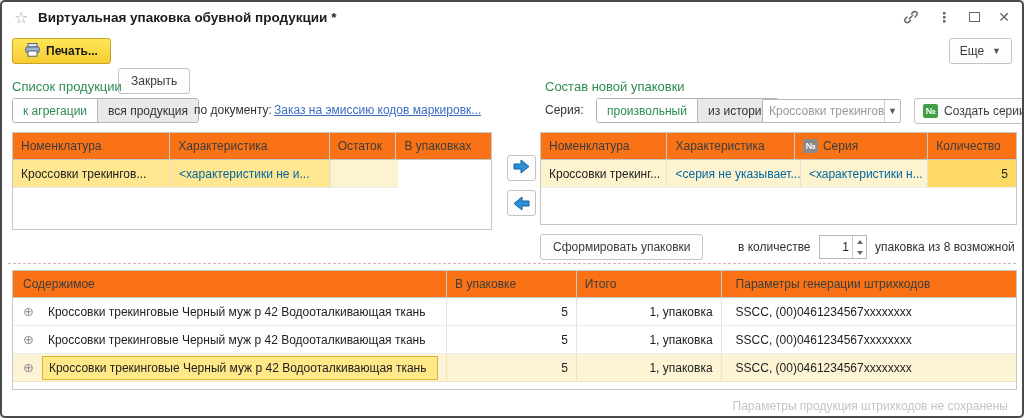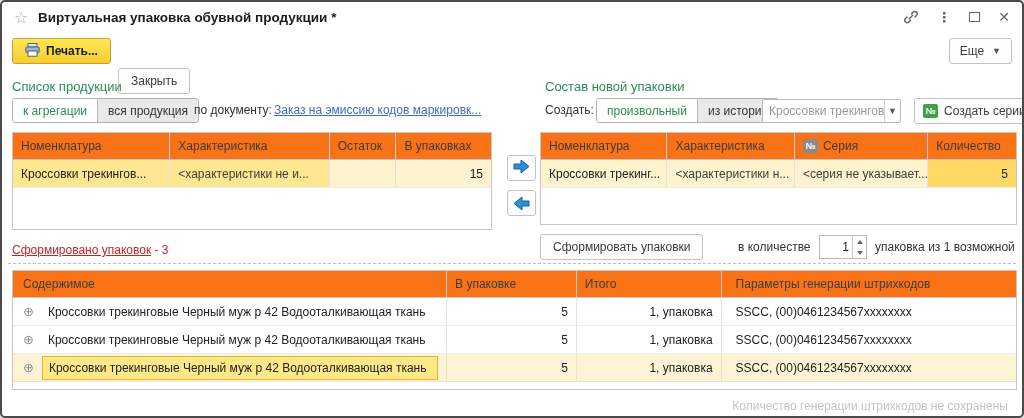--- a/index.html
+++ b/index.html
@@ -47,21 +47,21 @@
   
   .tbl{position:absolute;background:#fff;border:1px solid #c6c6c6;}
   .trow{display:flex;width:100%;}
   .th{background:#f97316;color:#3c3c3c;border-right:1px solid #cccccc;border-bottom:1px solid #c6c6c6;
       height:27px;display:flex;align-items:center;padding:0 8px;cursor:pointer;white-space:nowrap;overflow:hidden;}
   .th:last-child{border-right:none;}
   .td{height:28px;display:flex;align-items:center;padding:0 8px;border-right:1px solid #e3e3e3;border-bottom:1px solid #ececec;
       white-space:nowrap;overflow:hidden;}
   .td:last-child{border-right:none;}
   .num{justify-content:flex-end;}
-  .ph{color:#404040;}
+  .ph{color:#0369a1;}
   .sel-strong{background:#ffe792;}
   .sel-light{background:#fdf3cf;}
   .sel-qty{background:#ffd966;}
   .row-sel{background:#fcf4d4;}
   
   .arrowbtn{position:absolute;left:505px;width:29px;height:26px;background:#fdfdfd;border:1px solid #c3c3c3;border-radius:3px;
             display:flex;align-items:center;justify-content:center;cursor:pointer;}
   
   .formed{position:absolute;left:10px;top:241px;color:#c22525;white-space:nowrap;}
   .formed .link2{text-decoration:underline;cursor:pointer;}
@@ -124,21 +124,21 @@
   <div class="sec-h" style="left:10px;top:77px;text-align:right;">Список продукции</div>
   <div class="sec-h" style="left:543px;top:77px;">Состав новой упаковки</div>
 
   <div class="tgroup" style="left:10px;">
     <div class="tseg active">к агрегации</div>
     <div class="tseg idle">вся продукция</div>
   </div>
   <div class="lbl" style="left:192px;top:101px;">по документу:</div>
   <div class="lbl link" style="left:272px;top:101px;max-width:218px;overflow:hidden;">Заказ на эмиссию кодов маркировк...</div>
 
-  <div class="lbl" style="left:543px;top:101px;">Создать:</div>
+  <div class="lbl" style="left:543px;top:101px;">Серия:</div>
   <div class="tgroup" style="left:594px;">
     <div class="tseg active">произвольный</div>
     <div class="tseg idle">из истории</div>
   </div>
   <div class="combo">
     <span class="val">Кроссовки трекинговы</span>
     <span class="drop">▼</span>
   </div>
   <div class="btn btn-series">
     <span class="badge badge-green">№</span>
@@ -149,21 +149,20 @@
     <div class="trow">
       <div class="th" style="width:158px;">Номенклатура</div>
       <div class="th" style="width:160px;">Характеристика</div>
       <div class="th" style="width:67px;">Остаток</div>
       <div class="th" style="width:95px;">В упаковках</div>
     </div>
     <div class="trow">
       <div class="td sel-strong" style="width:158px;">Кроссовки трекингов...</div>
       <div class="td sel-strong ph" style="width:160px;">&lt;характеристики не и...</div>
       <div class="td sel-light" style="width:67px;"></div>
-      <div class="td sel-light num" style="width:95px;">15</div>
     </div>
   </div>
 
   <div class="arrowbtn" style="top:153px;">
     <span>
       <svg width="17" height="15" viewBox="0 0 17 15">
           <polygon points="1,5 8,5 8,1 16,7.5 8,14 8,10 1,10" fill="#2a8fd8" stroke="#17639c" stroke-width="1"></polygon>
         </svg>
     </span>
   </div>
@@ -180,46 +179,43 @@
       <div class="th" style="width:127px;">Номенклатура</div>
       <div class="th" style="width:128px;">Характеристика</div>
       <div class="th" style="width:134px;gap:5px;">
         <span class="badge badge-gray">№</span>
         <span>Серия</span>
       </div>
       <div class="th" style="width:88px;">Количество</div>
     </div>
     <div class="trow">
       <div class="td sel-light" style="width:127px;">Кроссовки трекинг...</div>
+      <div class="td sel-light ph" style="width:134px;">&lt;серия не указывает...</div>
       <div class="td sel-light ph" style="width:128px;">&lt;характеристики н...</div>
-      <div class="td sel-light ph" style="width:134px;">&lt;серия не указывает...</div>
       <div class="td sel-qty num" style="width:88px;">5</div>
     </div>
   </div>
 
-  <div class="formed">
-    <span class="link2">Сформировано упаковок</span><span> - 3</span>
-  </div>
 
   <div class="btn btn-form">
     <span>Сформировать упаковки</span>
   </div>
   <div class="lbl" style="left:736px;top:238px;">в количестве</div>
   <div class="spin">
     <input value="1" style="">
     <div class="arrows">
       <div class="sa">
           <span class="tri-up"></span>
         </div>
       <div class="sa">
           <span class="tri-dn"></span>
         </div>
     </div>
   </div>
-  <div class="lbl" style="left:873px;top:238px;">упаковка из 1 возможной</div>
+  <div class="lbl" style="left:873px;top:238px;">упаковка из 8 возможной</div>
 
   <div class="sep"></div>
 
   <div class="tbl" style="left:10px;top:268px;width:1005px;height:120px;">
     <div class="trow">
       <div class="th" style="width:435px;padding-left:10px;">Содержимое</div>
       <div class="th" style="width:130px;">В упаковке</div>
       <div class="th" style="width:145px;">Итого</div>
       <div class="th" style="width:295px;padding-left:14px;">Параметры генерации штрихкодов</div>
     </div>
@@ -248,15 +244,15 @@
       <div class="td" style="width:435px;padding-left:10px;border-right-color:#efe4bb;border-bottom-color:#efe4bb;">
         <span class="expand">⊕</span>
         <span class="cellbox sel" style="flex:1;">Кроссовки трекинговые Черный муж р 42 Водооталкивающая ткань</span>
       </div>
       <div class="td num" style="width:130px;border-right-color:#efe4bb;border-bottom-color:#efe4bb;">5</div>
       <div class="td num" style="width:145px;border-right-color:#efe4bb;border-bottom-color:#efe4bb;">1, упаковка</div>
       <div class="td" style="width:295px;padding-left:14px;border-bottom-color:#efe4bb;">SSCC, (00)0461234567xxxxxxxx</div>
     </div>
   </div>
 
-  <div class="status">Количество генерации штрихкодов не сохранены</div>
+  <div class="status">Параметры продукция штрихкодов не сохранены</div>
 
 </div>
 
 </body></html>

